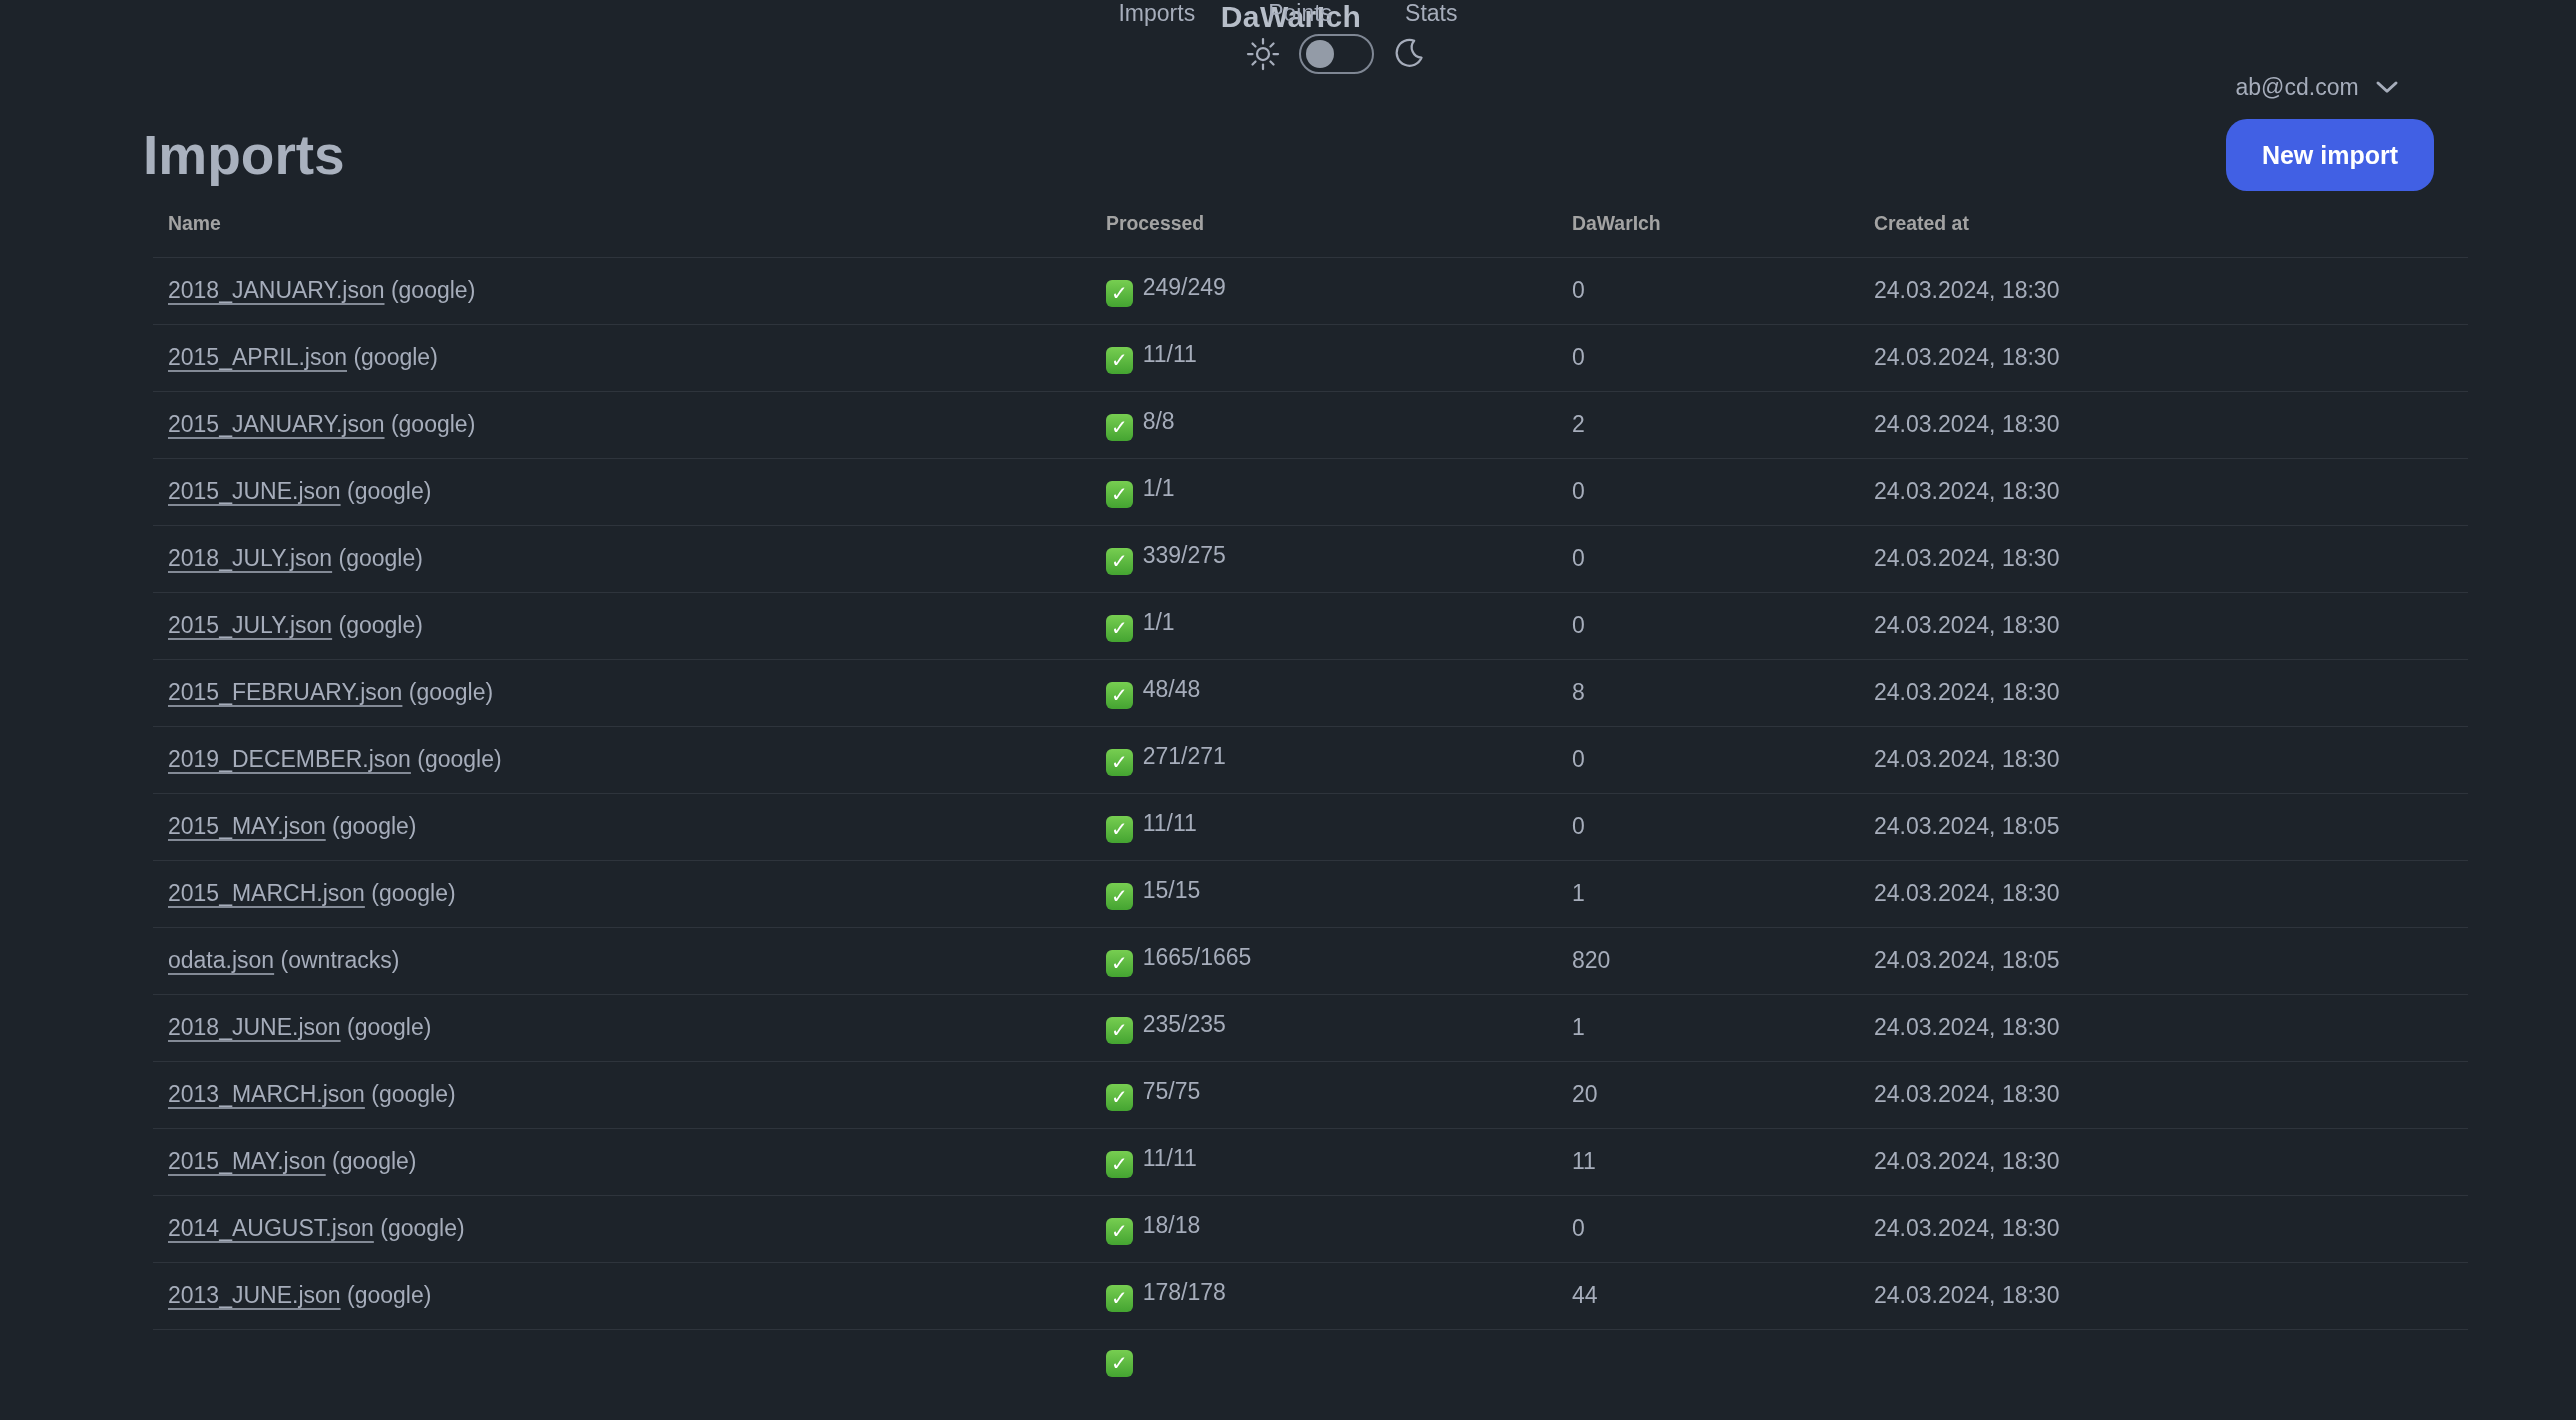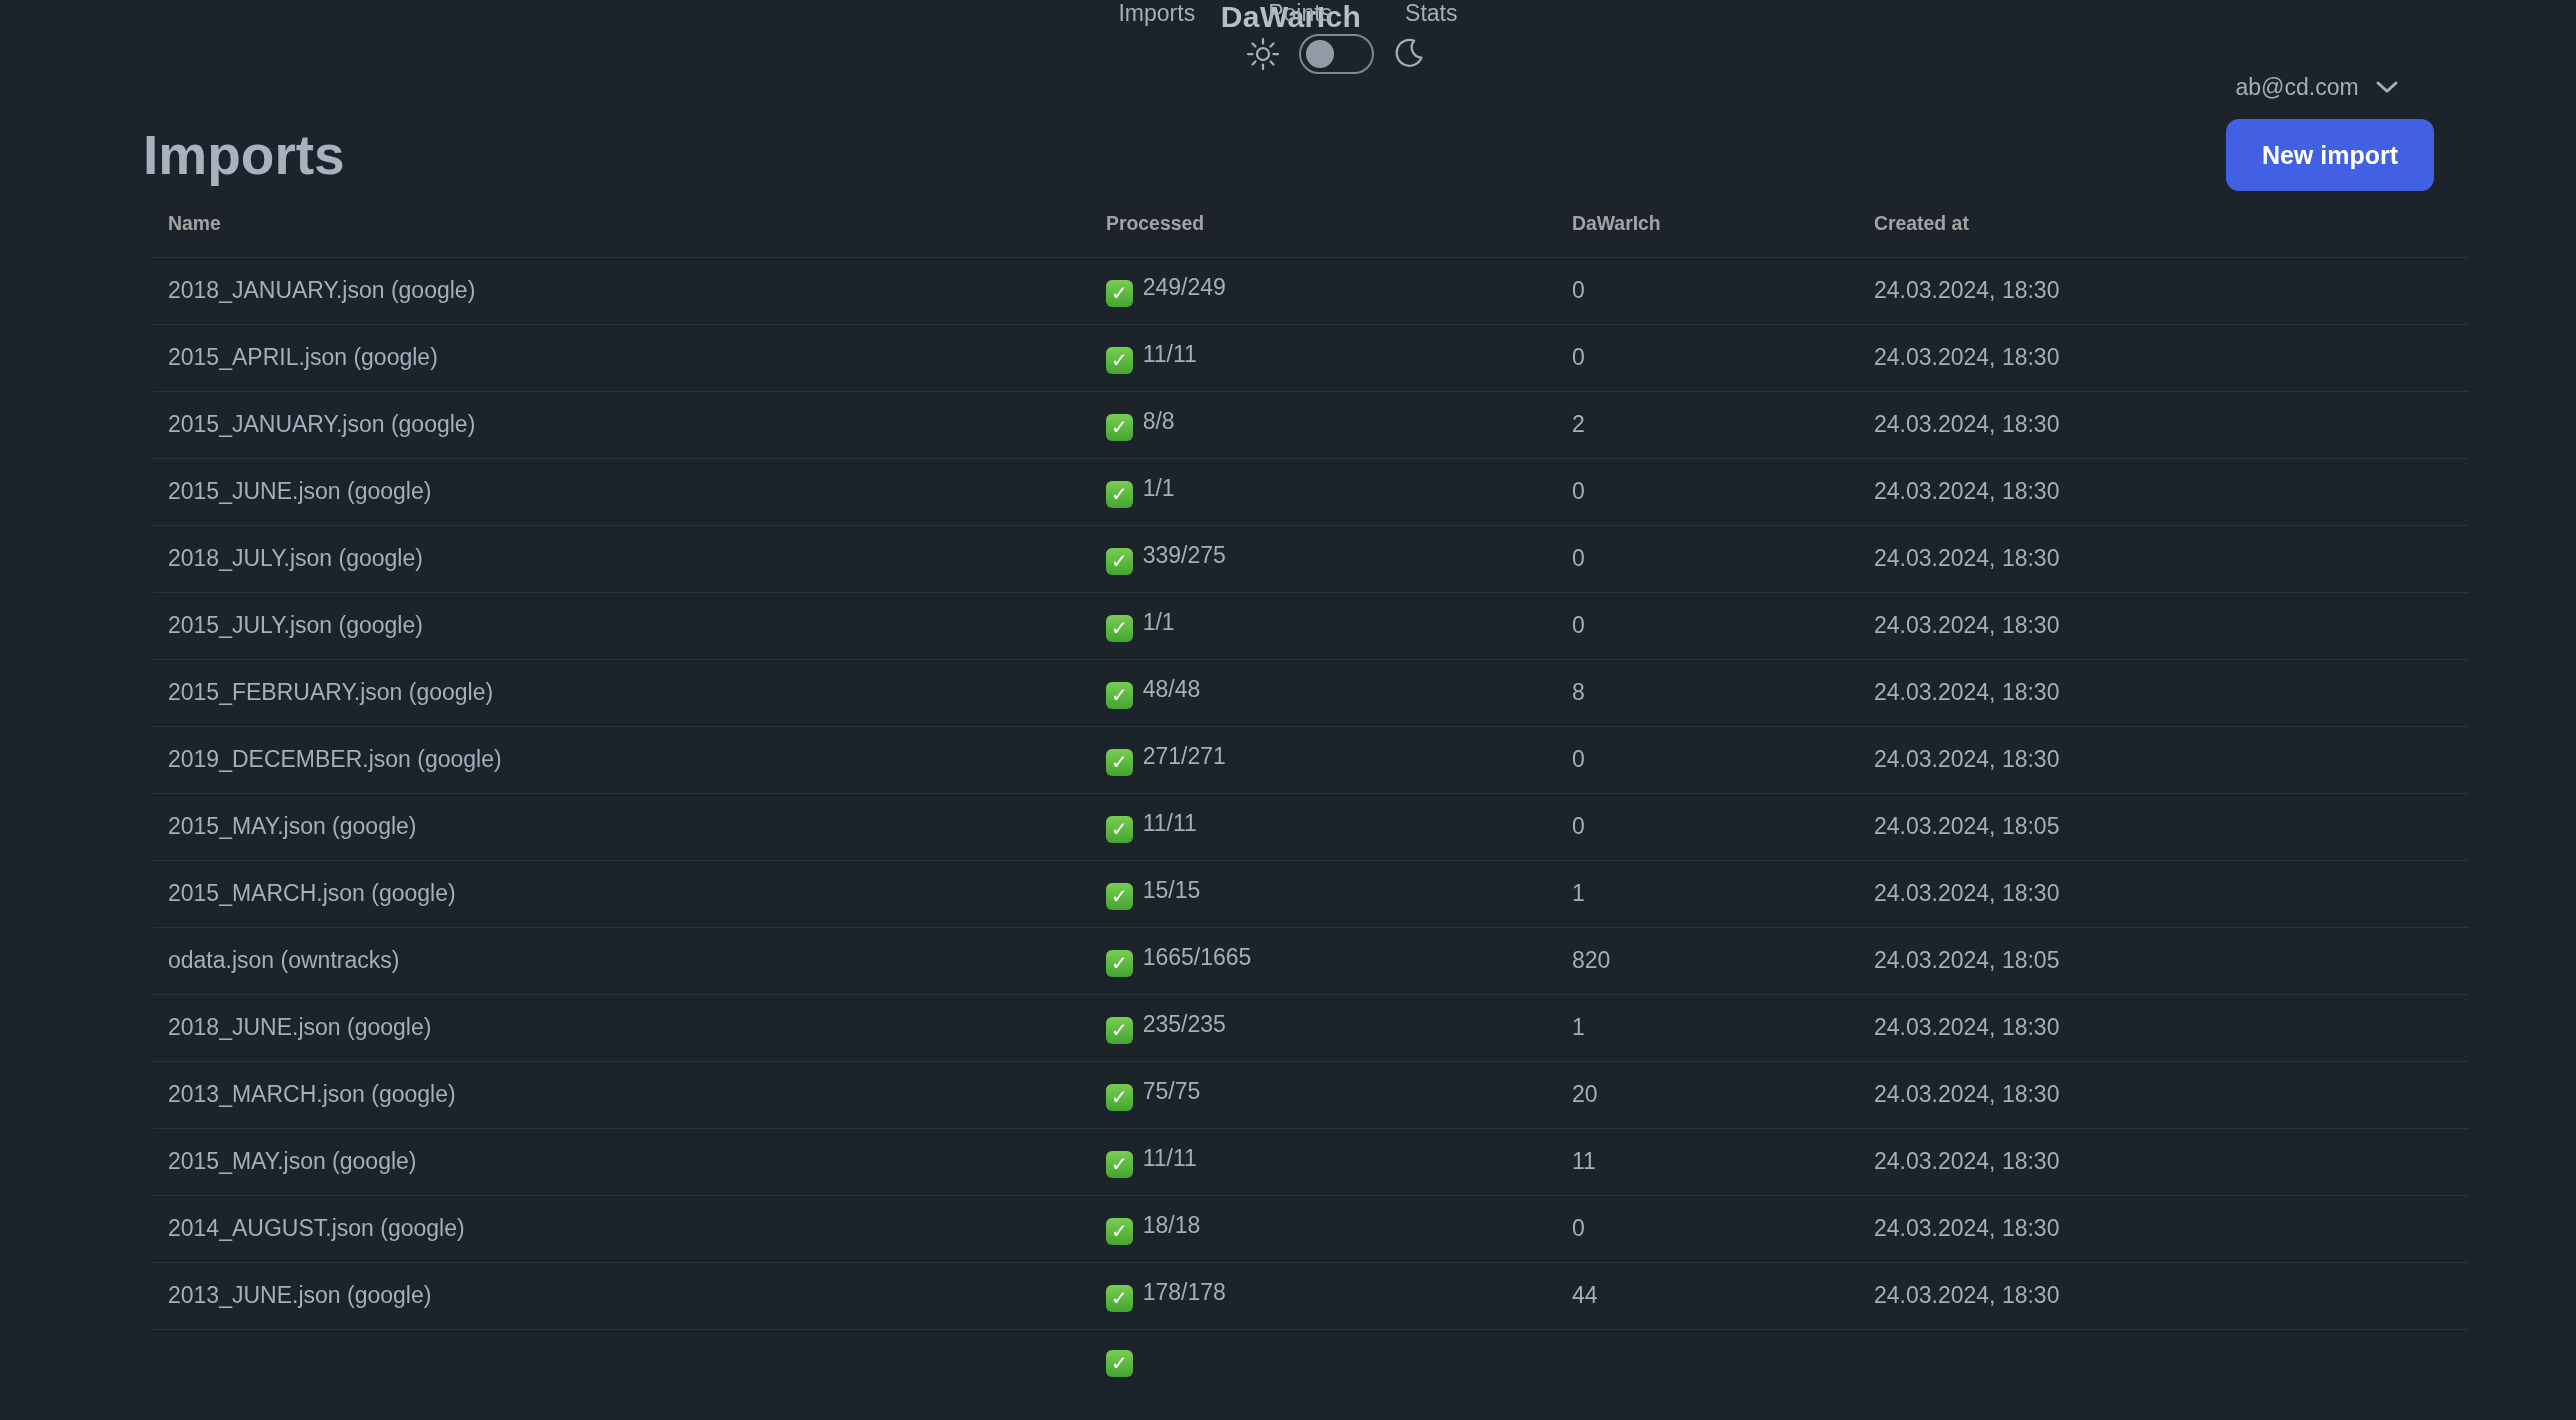--- a/index.html
+++ b/index.html
@@ -20,35 +20,35 @@
                   border-radius:50%; background:#939ba7; }
   .nav { position:absolute; left:50%; transform:translateX(-50%);
          display:flex; gap:73px; font-size:23px; }
   .nav a { color:#a6adbb; text-decoration:none; cursor:pointer; }
   .account { margin-left:auto; display:flex; align-items:center; gap:16.4px;
              font-size:23px; cursor:pointer;text-align:right; }
   
   .heading-row { display:flex; align-items:flex-start; justify-content:space-between;
                  padding:31px 142px 0 143px; }
   h1.page-title { margin:0; font-size:55px; line-height:72px; font-weight:800; color:#a9b1be; }
-  .btn-primary { height:72px; padding:0 36px; border:none; border-radius:13px;
+  .btn-primary { height:72px; padding:0 36px; border:none; border-radius:21px;
                  background:#4160e4; color:#ffffff; font-size:25px; font-weight:700;
                  font-family:inherit; cursor:pointer; }
   
   .table-wrap { margin:0 108px 0 153px; }
   table { width:100%; border-collapse:collapse; table-layout:fixed; }
   col.c1 { width:953px; } col.c2 { width:466px; } col.c3 { width:302px; }
   th { text-align:left; font-size:19.4px; font-weight:700; color:#a3a3a3;
        height:66px; vertical-align:middle; padding:0;
        border-bottom:0.7px solid rgba(166,173,187,0.13); }
   th:first-child, td:first-child { padding-left:15px; }
   td { height:67px; vertical-align:middle; font-size:23px; padding:0;
        border-bottom:0.7px solid rgba(166,173,187,0.13); white-space:nowrap;
        overflow:hidden; }
-  td a { color:#a6adbb; 
+  td a { color:#a6adbb; text-decoration:underline;
          text-decoration-color:rgba(166,173,187,0.75); text-underline-offset:4.5px;
          cursor:pointer; }
   .check { display:inline-block; width:27px; height:27px; border-radius:6px;
            background:linear-gradient(180deg,#77ce51 0%,#44a431 100%);
            color:#ffffff; font-size:20px; line-height:27px; text-align:center;
            font-weight:700; font-family:"DejaVu Sans",sans-serif;
            margin-right:9.7px; vertical-align:-5.2px; }
   .partial-row { padding-left:953px; margin-top:20px; }
 </style>
 </head>

